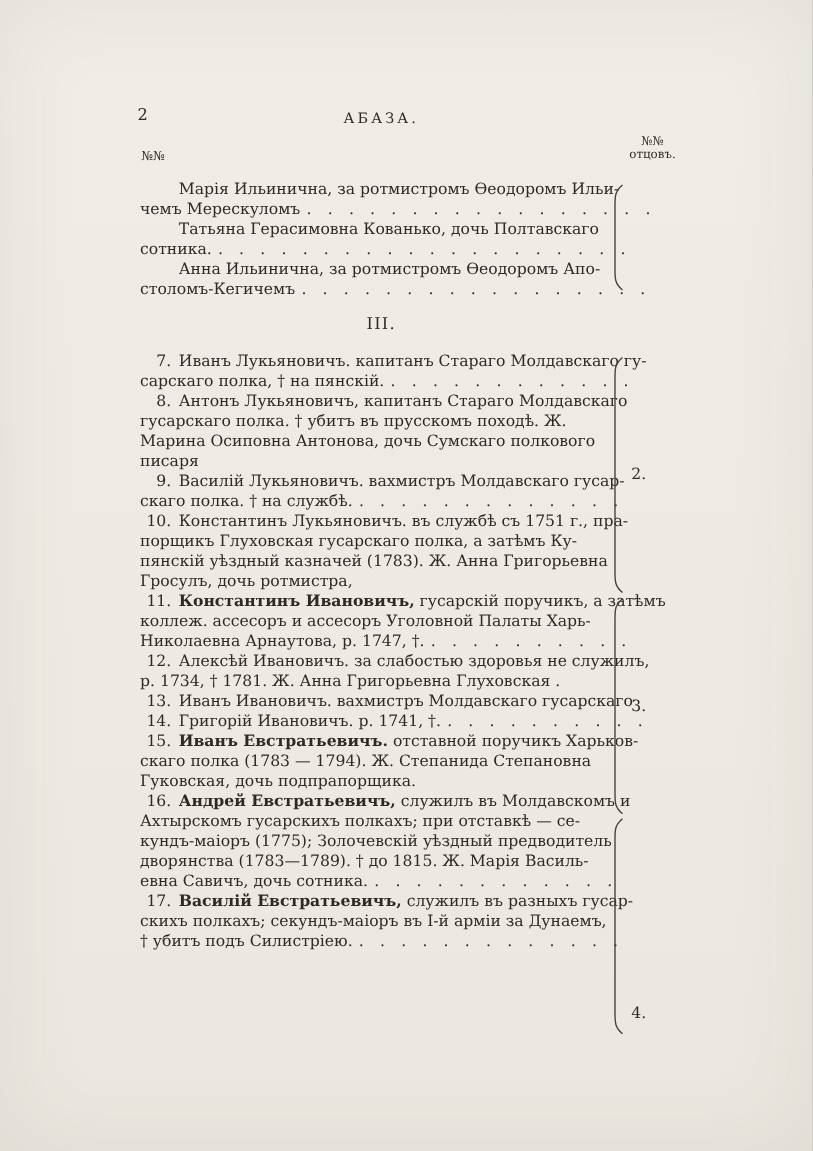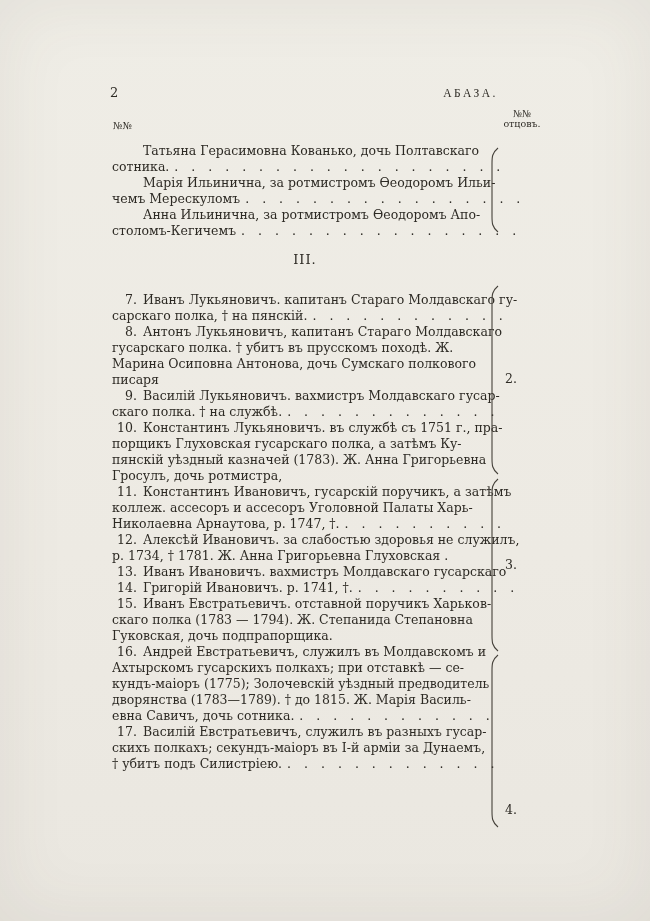--- a/index.html
+++ b/index.html
@@ -4,29 +4,29 @@
 <style>
   html,body { margin:0; padding:0; background:#c9c6bf; }
   .page {
     position:relative; width:650px; height:921px; margin:0 auto;
     background:linear-gradient(#efede6 0%, #edeae3 60%, #eae7e0 100%);
     box-shadow:inset 0 0 70px rgba(90,80,60,0.08);
     font-family:"DejaVu Serif","Liberation Serif",serif;
     color:#2d2a24; overflow:hidden;
   }
   .pagenum { position:absolute; left:110px; top:85px; font-size:13px; }
-  .running-title { position:absolute; left:112px; top:87px; width:386px; text-align:right; font-size:11.5px; letter-spacing:2.5px;font-family:Liberation Serif, serif; }
+  .running-title { position:absolute; left:112px; top:87px; width:386px; text-align:center; font-size:11.5px; letter-spacing:2.5px; }
   .nn-left { position:absolute; left:113px; top:120px; font-size:10px; }
   .nn-right { position:absolute; left:494px; top:109px; width:56px; text-align:center; font-size:9.5px; line-height:10px; }
   .section-heading { position:absolute; left:112px; top:252px; width:386px; text-align:center; font-size:13px; letter-spacing:1px; }
   .intro-block { position:absolute; left:112px; top:143px; width:396px; }
-  .entries-block { position:absolute; left:112px; top:292px; width:396px; }
+  .entries-block { position:absolute; left:112px; top:281px; width:396px; }
   .line { height:16px; line-height:16px; font-size:12.5px; white-space:nowrap; }
   .num { display:inline-block; width:25px; text-align:right; margin-right:6px; }
-  .name.bold { font-weight:400; }
+  .name.bold { font-weight:700; }
   .leader { word-spacing:9px; margin-left:5px; }
   .brace { position:absolute; left:487px; }
   .brace svg { display:block; }
   .mlabel { position:absolute; left:505px; font-size:12.5px; line-height:16px; }
   .ml-2 { top:371px; }
   .ml-3 { top:557px; }
   .ml-4 { top:802px; }
 </style>
 </head>
 <body>
@@ -37,32 +37,32 @@
   <div class="running-title">АБАЗА.</div>
   <div class="nn-left">№№</div>
   <div class="nn-right">
     <div>№№</div>
     <div>отцовъ.</div>
   </div>
 
   <div class="intro-block">
 
       <div class="entry">
+        <div class="line"><span class="num"></span><span class="name"></span><span class="rest">Марія Ильинична, за ротмистромъ Ѳеодоромъ Ильи-</span><span class="leader"></span></div>
+        <div class="cont">
+
+            <div class="line"><span>чемъ Мерескуломъ</span><span class="leader">. . . . . . . . . . . . . . . . .</span></div>
+          </div>
+      </div>
+
+      <div class="entry">
         <div class="line"><span class="num"></span><span class="name"></span><span class="rest">Татьяна Герасимовна Кованько, дочь Полтавскаго</span><span class="leader"></span></div>
         <div class="cont">
 
             <div class="line"><span>сотника.</span><span class="leader">. . . . . . . . . . . . . . . . . . . .</span></div>
-          </div>
-      </div>
-
-      <div class="entry">
-        <div class="line"><span class="num"></span><span class="name"></span><span class="rest">Марія Ильинична, за ротмистромъ Ѳеодоромъ Ильи-</span><span class="leader"></span></div>
-        <div class="cont">
-
-            <div class="line"><span>чемъ Мерескуломъ</span><span class="leader">. . . . . . . . . . . . . . . . .</span></div>
           </div>
       </div>
 
       <div class="entry">
         <div class="line"><span class="num"></span><span class="name"></span><span class="rest">Анна Ильинична, за ротмистромъ Ѳеодоромъ Апо-</span><span class="leader"></span></div>
         <div class="cont">
 
             <div class="line"><span>столомъ-Кегичемъ</span><span class="leader">. . . . . . . . . . . . . . . . .</span></div>
           </div>
       </div>

